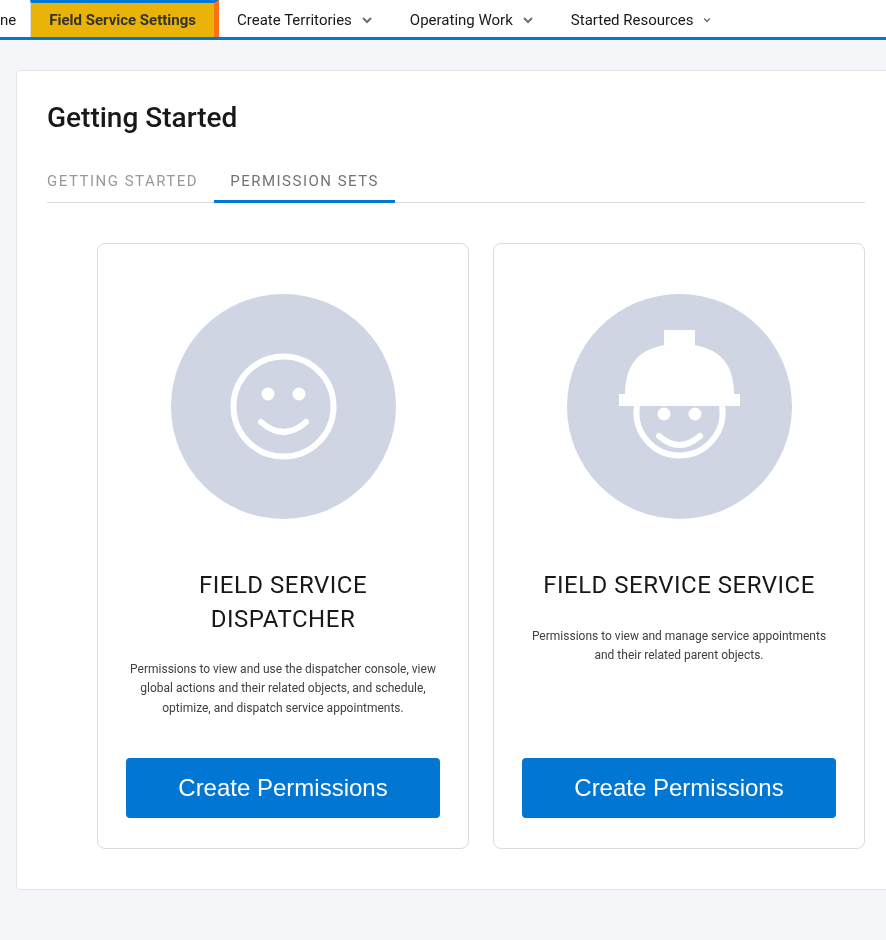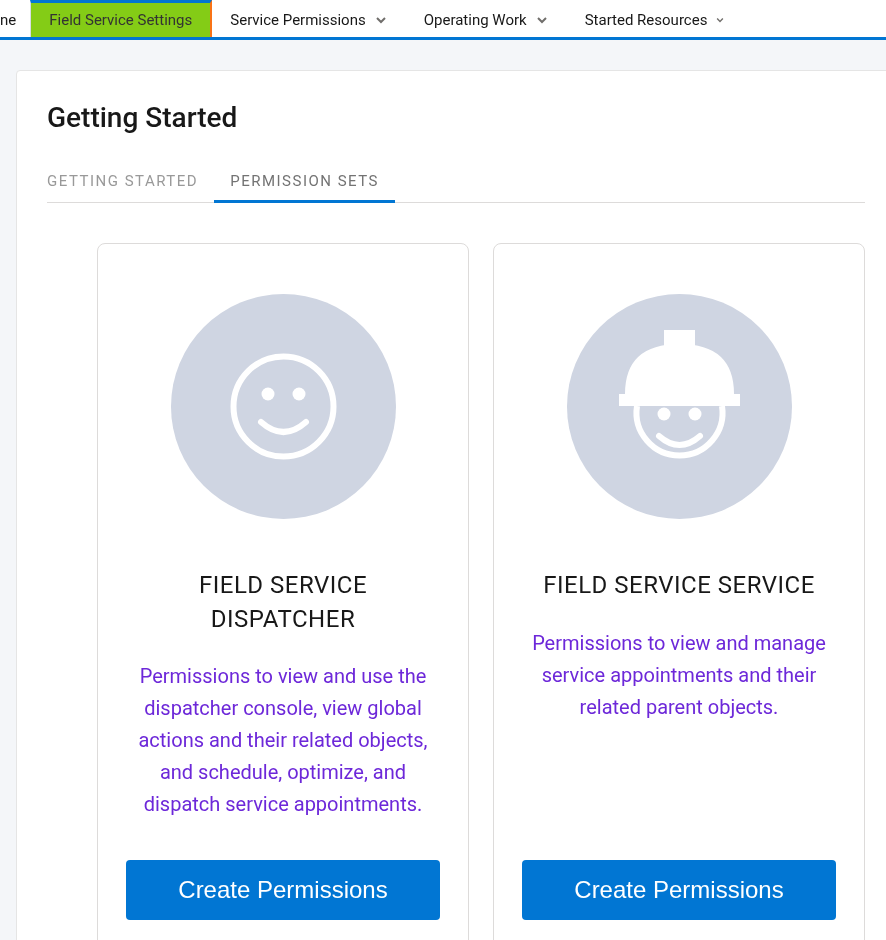--- a/index.html
+++ b/index.html
@@ -30,25 +30,26 @@
       cursor: pointer;
       white-space: nowrap;
       gap: 8px;
       border-top: 3px solid transparent;
     }
     .nav-item.partial-left {
       padding-left: 0;
       padding-right: 14px;
     }
     .nav-item.active {
-      background: #84cc16;
+      background: #eab308;
       border-top: 3px solid #0176d3;
       border-left: 1px solid #d8dde6;
-      border-right: 2px solid #f97316;
+      border-right: 5px solid #f97316;
       color: #333;
+      font-weight: bold;
     }
     .chev {
       width: 14px;
       height: 14px;
       flex-shrink: 0;
     }
     .chev polyline {
       fill: none;
       stroke: #706e6b;
       stroke-width: 2;
@@ -121,22 +122,22 @@
     }
     .card-title {
       font-size: 24px;
       font-weight: 400;
       letter-spacing: 0.5px;
       color: #181818;
       margin-bottom: 24px;
       line-height: 1.4;
     }
     .card-desc {
-      font-size: 20px;
-      color: #6d28d9;
+      font-size: 12px;
+      color: #404040;
       line-height: 1.6;
       margin-bottom: 40px;
       flex-grow: 1;
     }
     .create-btn {
       width: 100%;
       padding: 16px 0;
       background: #0176d3;
       color: #fff;
       border: none;
@@ -149,21 +150,21 @@
 <body>
 
 <div class="top-nav">
   <div class="nav-item partial-left">
     <span>ne</span>
   </div>
   <div class="nav-item active">
     <span>Field Service Settings</span>
   </div>
   <div class="nav-item">
-    <span>Service Permissions</span>
+    <span>Create Territories</span>
     <svg class="chev" viewBox="0 0 14 14">
         <polyline points="3,5 7,9 11,5"></polyline>
       </svg>
   </div>
   <div class="nav-item">
     <span>Operating Work</span>
     <svg class="chev" viewBox="0 0 14 14">
         <polyline points="3,5 7,9 11,5"></polyline>
       </svg>
   </div>

